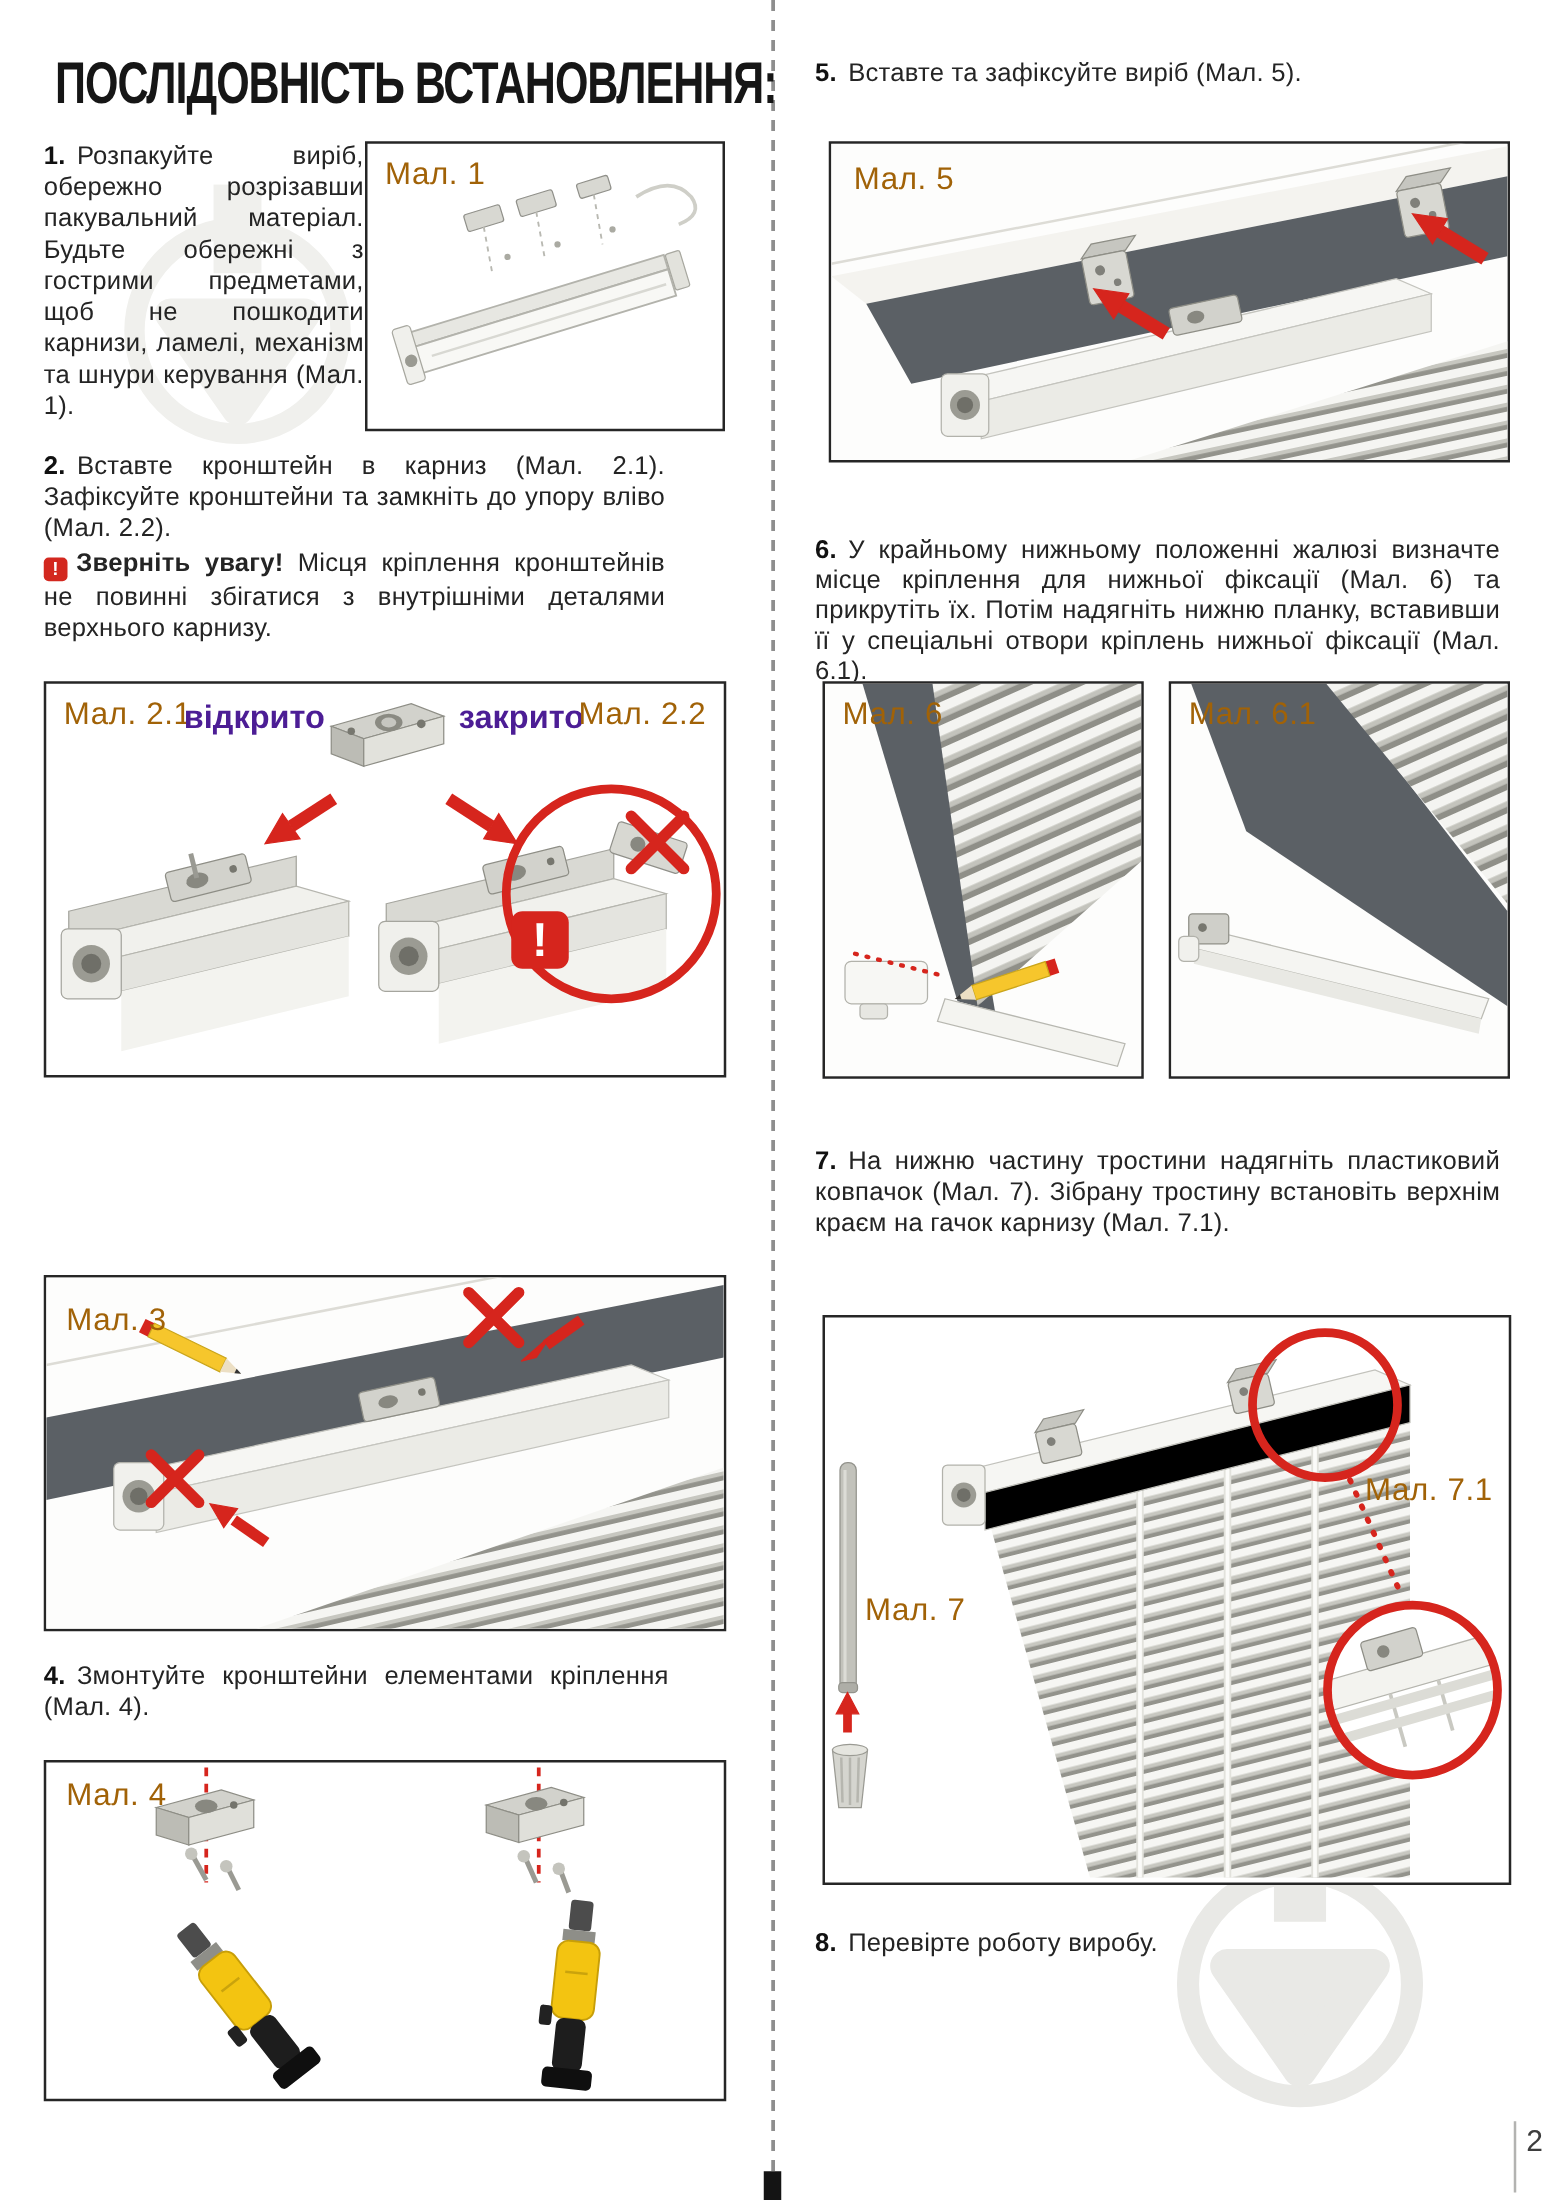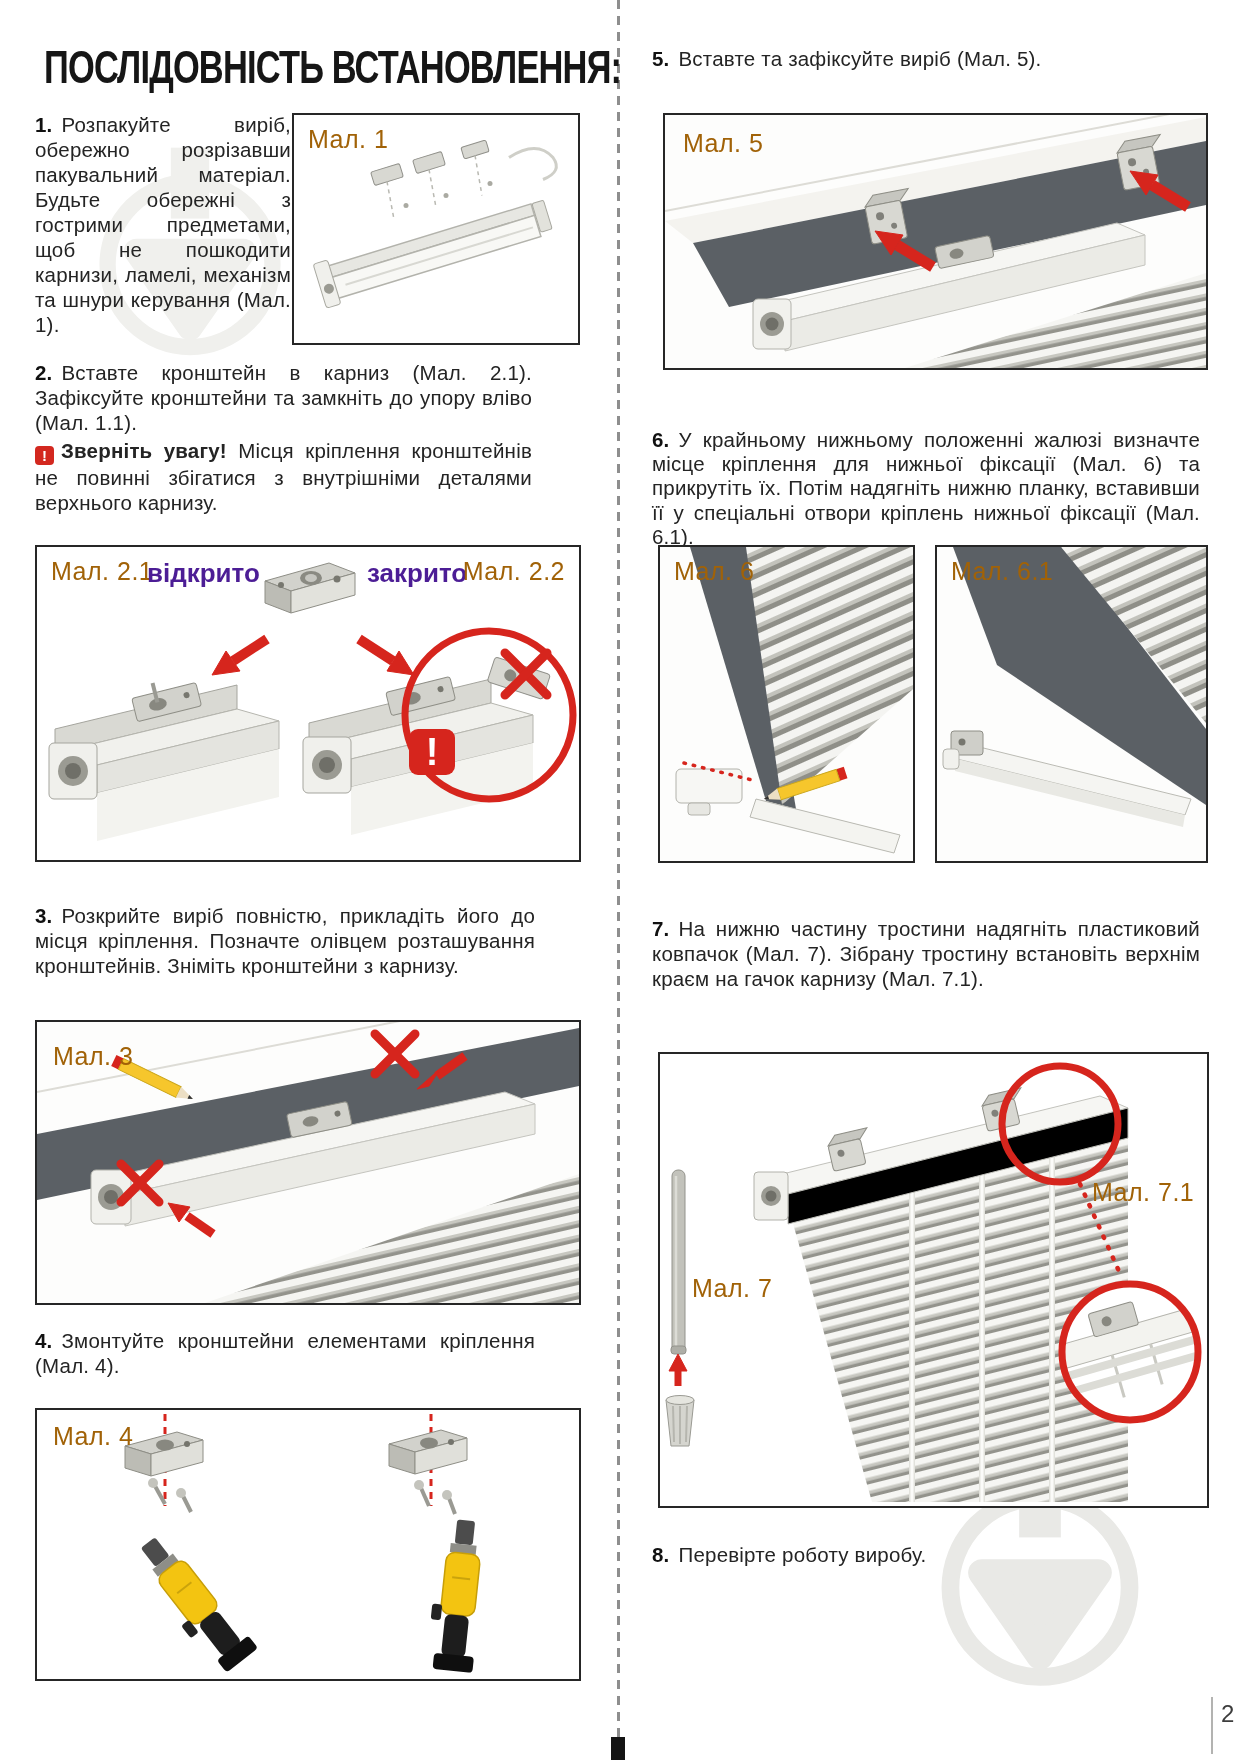--- a/index.html
+++ b/index.html
@@ -82,21 +82,21 @@
       <g fill="#aaaaa2">
           <circle cx="112" cy="90" r="2.5"></circle>
           <circle cx="152" cy="80" r="2.5"></circle>
           <circle cx="196" cy="68" r="2.5"></circle>
         </g>
     </svg>
     <div class="fig-label" style="left:14px;top:10px;">Мал. 1</div>
   </div>
 
   <p class="step" style="left:35px;top:360px;width:497px;">
-    <b class="num">2.</b><span>Вставте кронштейн в карниз (Мал. 2.1). Зафіксуйте кронштейни та замкніть до упору вліво (Мал. 1.1).</span>
+    <b class="num">2.</b><span>Вставте кронштейн в карниз (Мал. 2.1). Зафіксуйте кронштейни та замкніть до упору вліво (Мал. 2.2).</span>
     <span class="note"><span class="warn-icon">!</span><b>Зверніть увагу!</b> <span>Місця кріплення кронштейнів не повинні збігатися з внутрішніми деталями верхнього карнизу.</span></span>
   </p>
 
   <div class="figure" style="left:35px;top:545px;width:546px;height:317px;">
     <svg viewBox="0 0 542 313">
 
       <g transform="translate(222,4)">
         <polygon points="6,30 70,12 96,22 32,40" fill="#d2d2cc" stroke="#8e8e86"></polygon>
         <polygon points="6,30 32,40 32,62 6,52" fill="#bcbcb5" stroke="#8e8e86"></polygon>
         <polygon points="32,40 96,22 96,44 32,62" fill="#e2e2dc" stroke="#8e8e86"></polygon>
@@ -157,23 +157,20 @@
       </g>
       <rect x="372" y="182" width="46" height="46" rx="9" fill="#d6251d"></rect>
       <text x="395" y="218" font-size="38" font-weight="bold" fill="#ffffff" text-anchor="middle" font-family="Liberation Sans, sans-serif">!</text>
     </svg>
     <div class="fig-label" style="left:14px;top:10px;">Мал. 2.1</div>
     <div class="red-label" style="left:110px;top:11px;">відкрито</div>
     <div class="red-label" style="left:330px;top:11px;">закрито</div>
     <div class="fig-label" style="right:14px;top:10px;">Мал. 2.2</div>
   </div>
 
-  <p class="step" style="left:35px;top:903px;width:500px;">
-    <b class="num">3.</b><span>Розкрийте виріб повністю, прикладіть його до місця кріплення. Позначте олівцем розташування кронштейнів. Зніміть кронштейни з карнизу.</span>
-  </p>
 
   <div class="figure" style="left:35px;top:1020px;width:546px;height:285px;">
     <svg viewBox="0 0 542 281">
       <defs>
         <pattern id="slats3" width="12" height="14" patternUnits="userSpaceOnUse" patternTransform="rotate(-13)">
           <rect width="12" height="14" fill="#f5f5f2"></rect>
           <rect y="7" width="12" height="3.2" fill="#c7c7c0"></rect>
           <rect y="10.2" width="12" height="3.8" fill="#93938c"></rect>
         </pattern>
       </defs>

